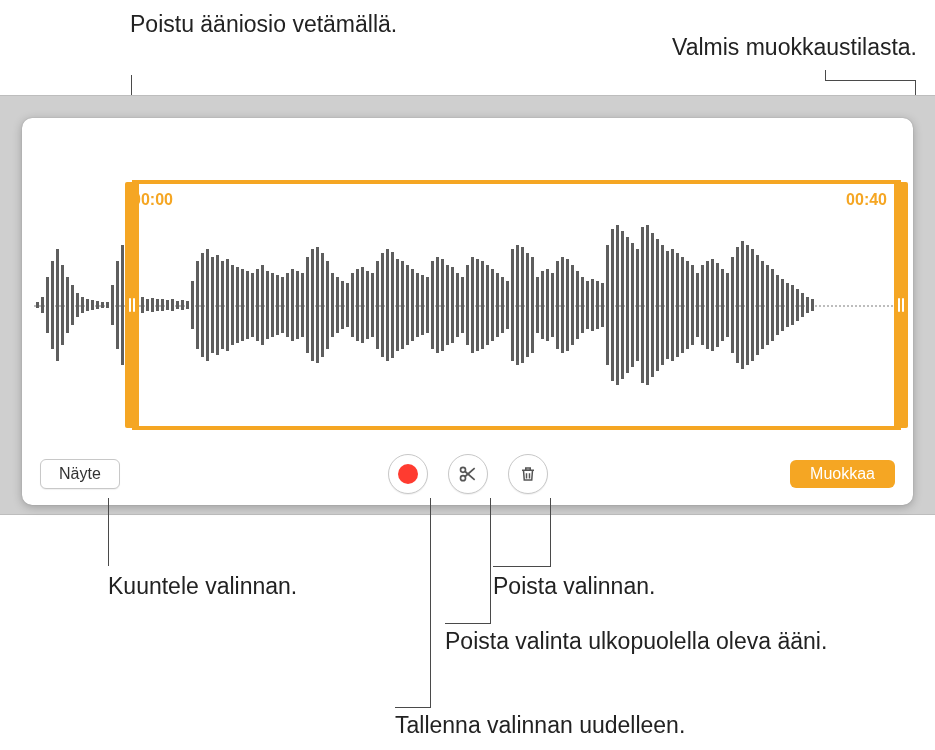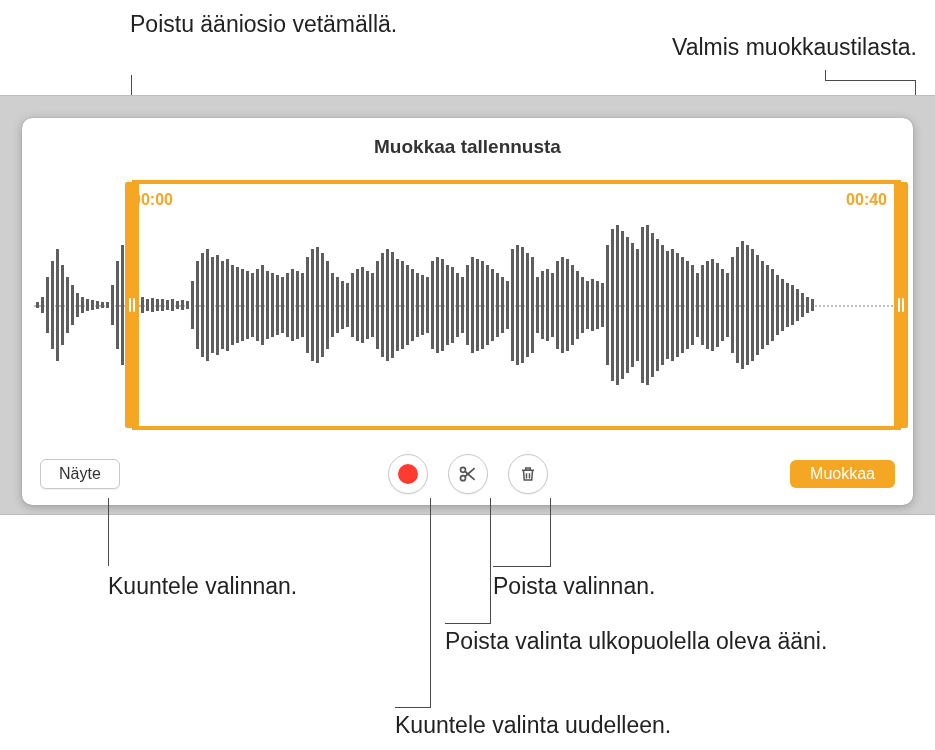--- a/index.html
+++ b/index.html
@@ -176,21 +176,20 @@
 
 <div class="callout-line" style="left:131px; top:75px; width:1px; height:108px;"></div>
 <div class="callout-line" style="left:825px; top:70px; width:1px; height:10px;"></div>
 <div class="callout-line" style="left:825px; top:80px; width:90px; height:1px;"></div>
 <div class="callout-line" style="left:915px; top:80px; width:1px; height:400px;"></div>
 <div class="callout-line" style="left:893px; top:480px; width:22px; height:1px;"></div>
 
 <div class="backdrop"></div>
 
 <div class="editor-panel">
-  <div class="editor-title">Muokkaa tallennusta</div>
 
   <div class="waveform-area">
     <div class="centerline"></div>
 
     <div class="wave-bars" id="wave-bars">
         <div class="wave-bar" style="height: 6.4px;"></div>
         <div class="wave-bar" style="height: 16px;"></div>
         <div class="wave-bar" style="height: 56px;"></div>
         <div class="wave-bar" style="height: 88px;"></div>
         <div class="wave-bar" style="height: 112px;"></div>
@@ -394,21 +393,21 @@
 <div class="callout" style="left:108px; top:572px;">
   <span>Kuuntele valinnan.</span>
 </div>
 <div class="callout" style="left:493px; top:572px;">
   <span>Poista valinnan.</span>
 </div>
 <div class="callout" style="left:445px; top:627px;">
   <span>Poista valinta ulkopuolella oleva ääni.</span>
 </div>
 <div class="callout" style="left:395px; top:711px;">
-  <span>Kuuntele valinta uudelleen.</span>
+  <span>Tallenna valinnan uudelleen.</span>
 </div>
 
 <div class="callout-line" style="left:108px; top:498px; width:1px; height:68px;"></div>
 
 <div class="callout-line" style="left:550px; top:498px; width:1px; height:68px;"></div>
 <div class="callout-line" style="left:493px; top:566px; width:58px; height:1px;"></div>
 
 <div class="callout-line" style="left:490px; top:498px; width:1px; height:125px;"></div>
 <div class="callout-line" style="left:445px; top:623px; width:46px; height:1px;"></div>
 

